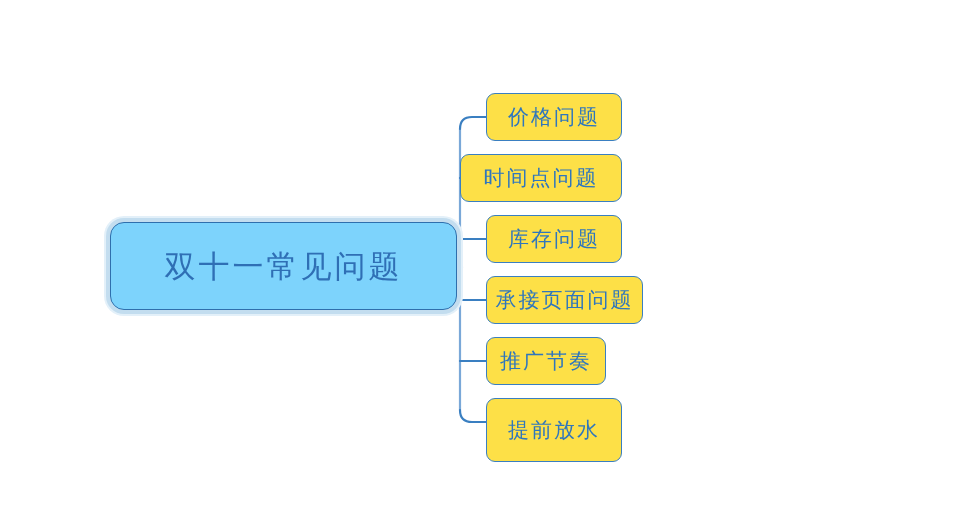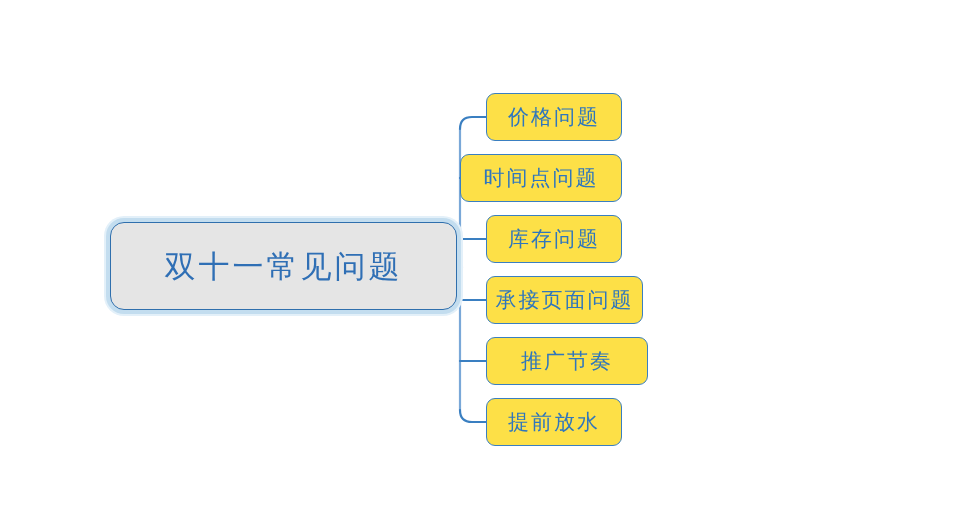--- a/index.html
+++ b/index.html
@@ -36,21 +36,21 @@
   }
 
   
   .root-node {
     position: absolute;
     box-sizing: border-box;
     z-index: 2;
     display: flex;
     align-items: center;
     justify-content: center;
-    background: #e5e5e5;
+    background: #7dd3fc;
     border: 1px solid #2f6fad;
     border-radius: 14px;
     box-shadow:
        0 0 0 4px #c3ddef,
        0 0 0 6px #e3f0f9;
   }
   .root-node .node-text {
     color: #2f6fb5;
     font-size: 31px;
     letter-spacing: 3px;
@@ -109,21 +109,21 @@
   </div>
 
   <div class="child-node" style="left: 486px; top: 215px; width: 136px; height: 48px; justify-content: center;">
     <span class="node-text">库存问题</span>
   </div>
 
   <div class="child-node" style="left: 486px; top: 276px; width: 157px; height: 48px;">
     <span class="node-text">承接页面问题</span>
   </div>
 
-  <div class="child-node" style="left: 486px; top: 337px; width: 162px; height: 48px;">
+  <div class="child-node" style="left: 486px; top: 337px; width: 120px; height: 48px;">
     <span class="node-text">推广节奏</span>
   </div>
 
-  <div class="child-node" style="left: 486px; top: 398px; width: 136px; height: 48px;">
+  <div class="child-node" style="left: 486px; top: 398px; width: 136px; height: 64px;">
     <span class="node-text">提前放水</span>
   </div>
 
 </div>
 
 </body></html>

